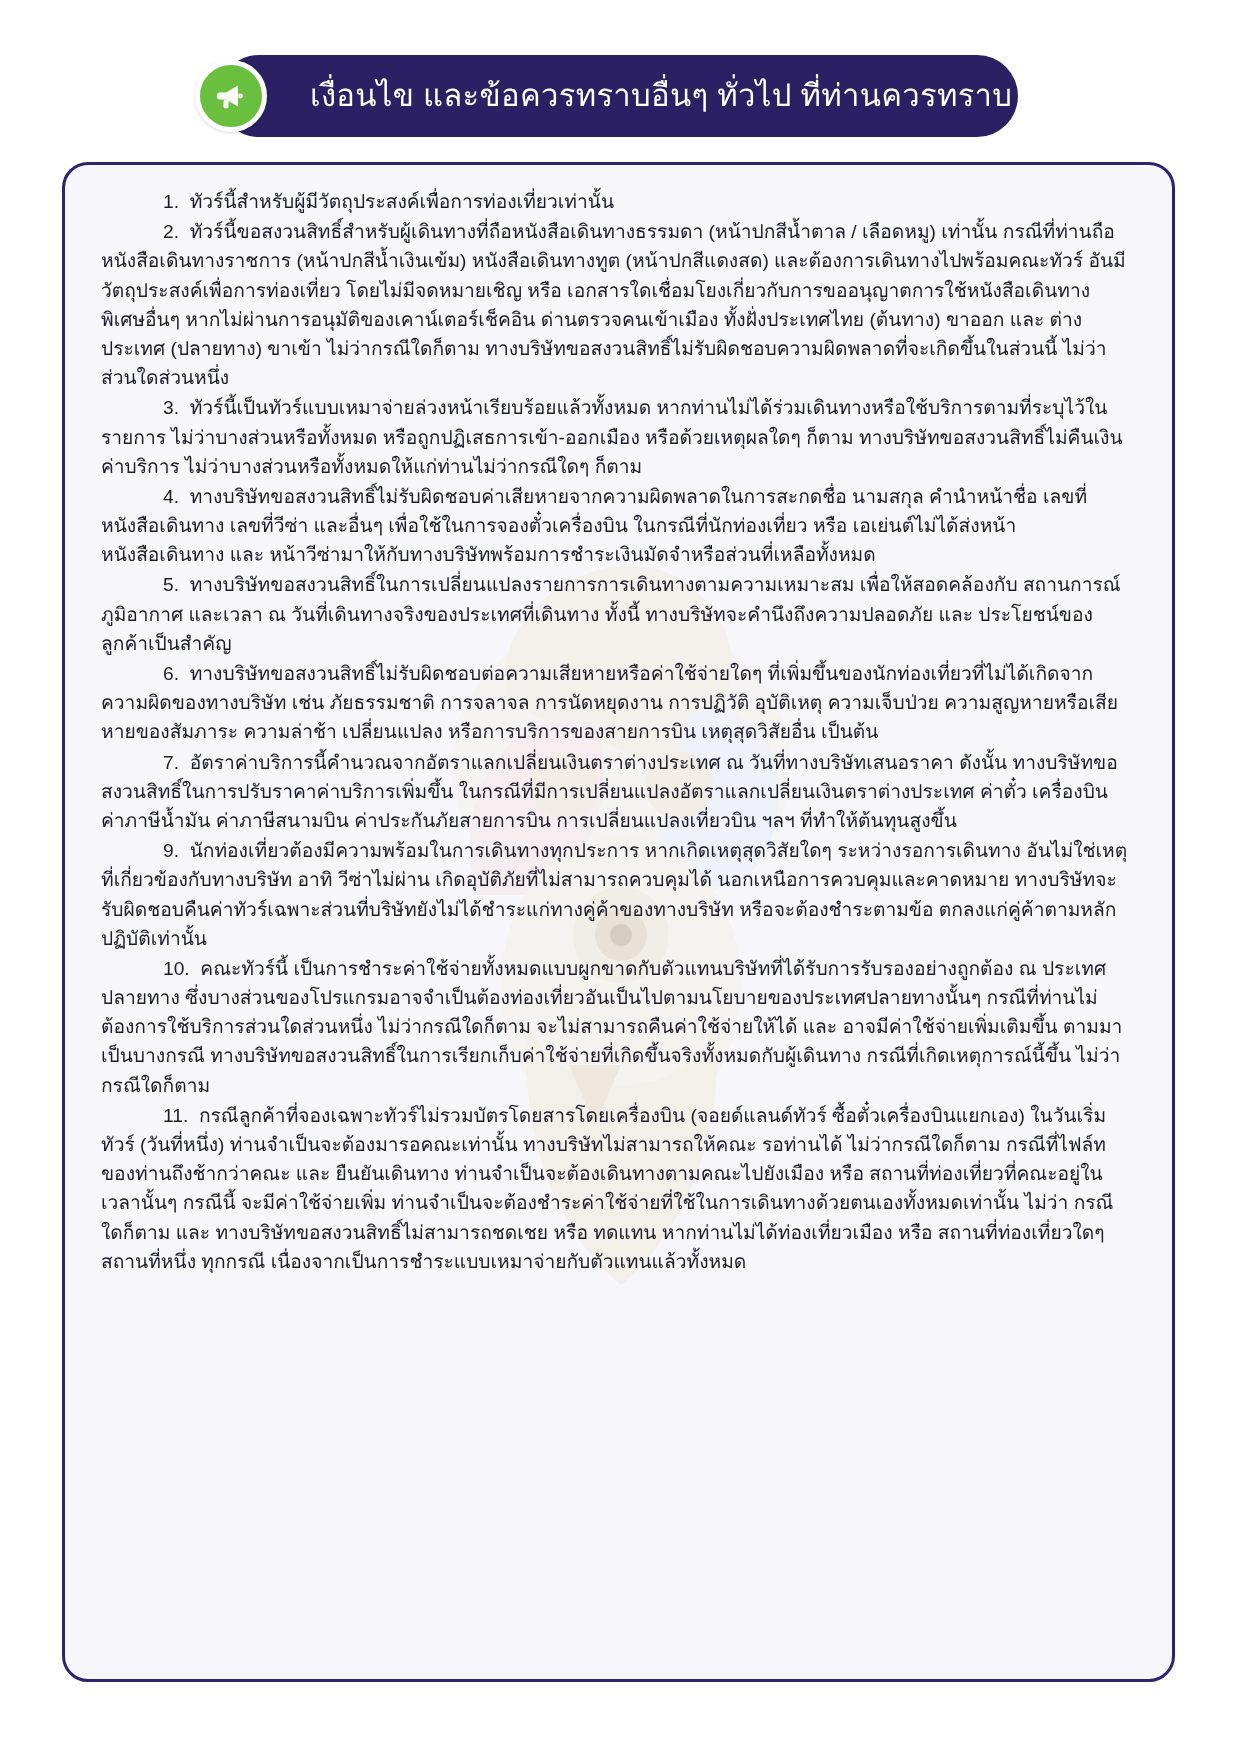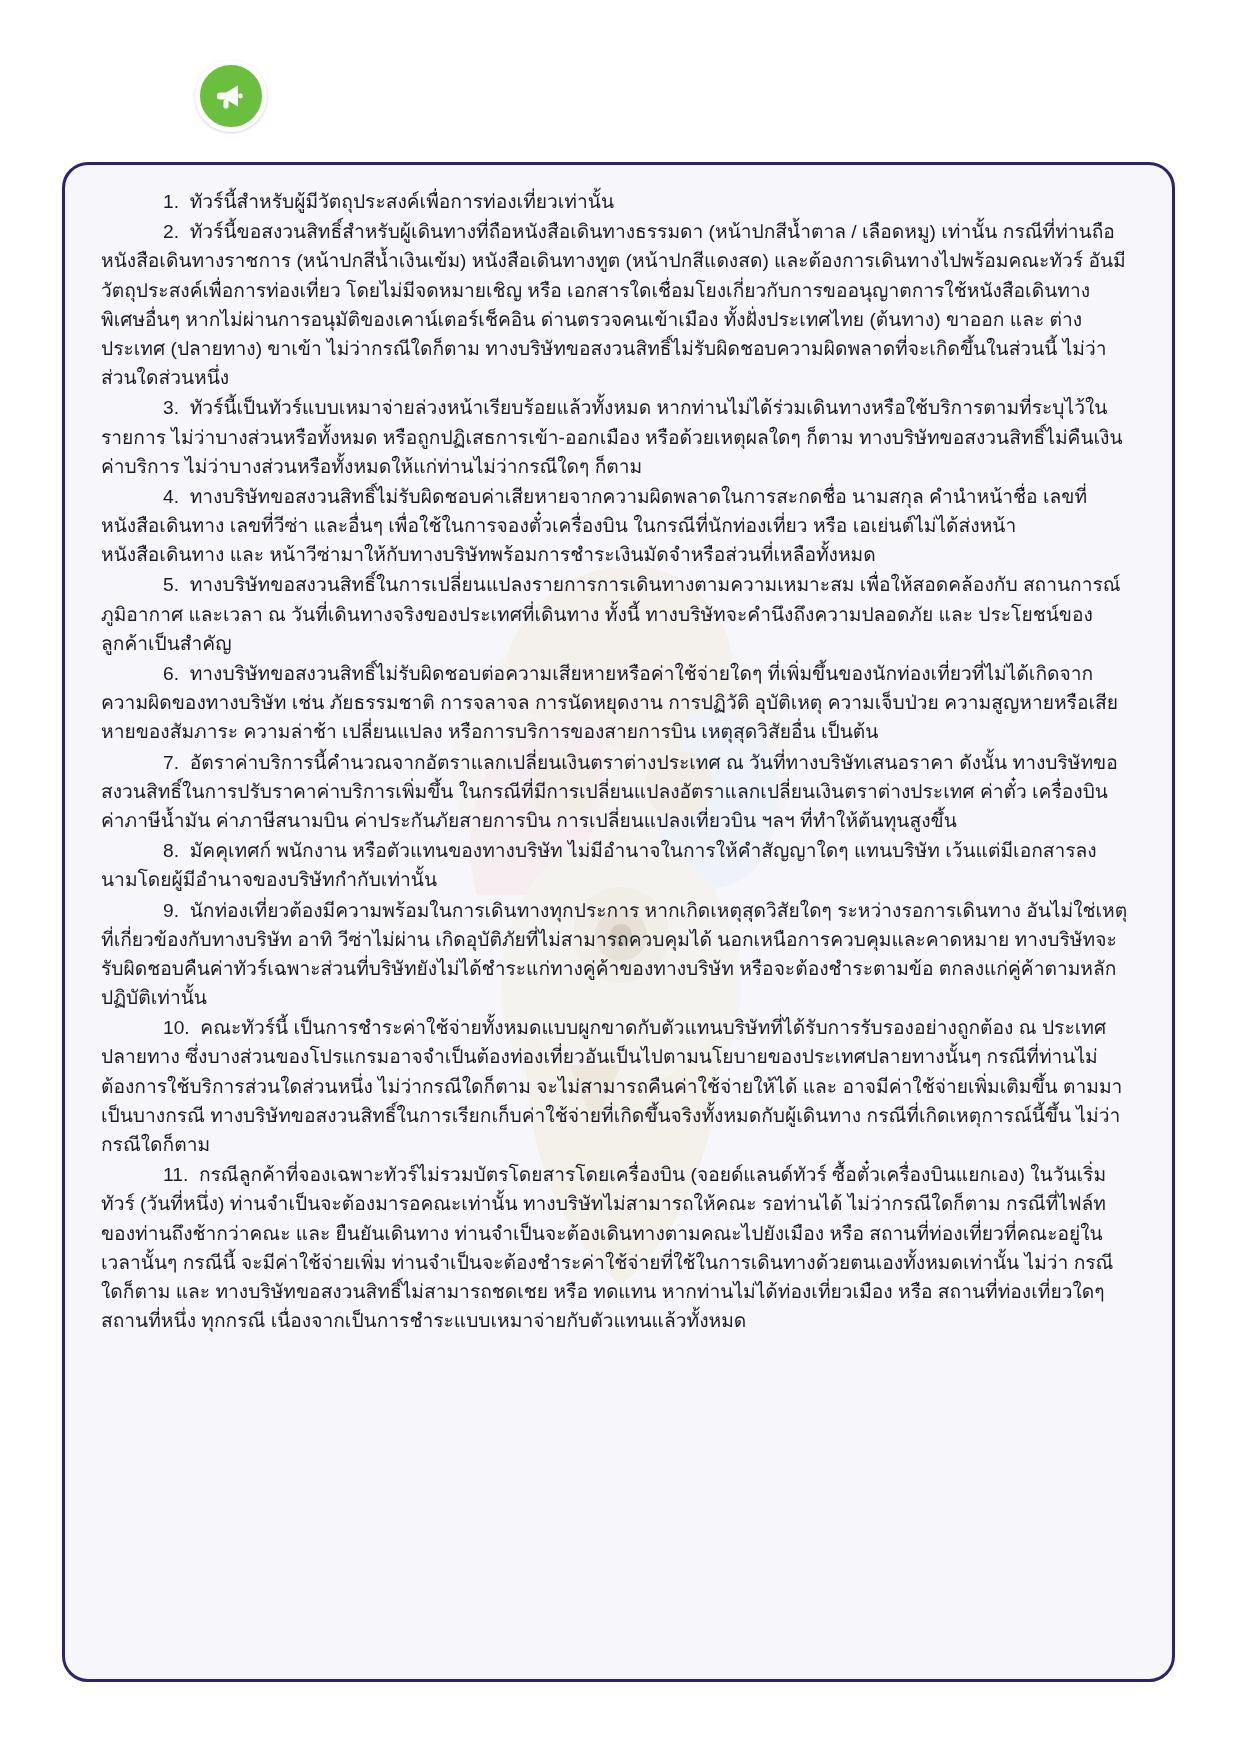--- a/index.html
+++ b/index.html
@@ -118,20 +118,23 @@
   }
   ol.terms-list > li .num::after {
     content: "\00a0\00a0";
   }
 </style>
 </head>
 <body>
 
 <div class="page">
 
+  <div class="header">
+    <span class="header-title">เงื่อนไข และข้อควรทราบอื่นๆ ทั่วไป ที่ท่านควรทราบ</span>
+  </div>
 
   <div class="megaphone-badge">
     <svg width="40" height="40" viewBox="0 0 40 40" aria-hidden="true">
       <path d="M9 16.5h6l12-7v21l-12-7H9a3 3 0 0 1-3-3v-1a3 3 0 0 1 3-3z" fill="#ffffff"></path>
       <rect x="12.5" y="23.5" width="5" height="9" rx="2" fill="#ffffff"></rect>
       <circle cx="29.5" cy="20" r="2.4" fill="#ffffff"></circle>
     </svg>
   </div>
 
   <div class="content-card">
@@ -168,23 +171,20 @@
         <li>
           <span class="num">5.</span><span>ทางบริษัทขอสงวนสิทธิ์ในการเปลี่ยนแปลงรายการการเดินทางตามความเหมาะสม เพื่อให้สอดคล้องกับ สถานการณ์ ภูมิอากาศ และเวลา ณ วันที่เดินทางจริงของประเทศที่เดินทาง ทั้งนี้ ทางบริษัทจะคำนึงถึงความปลอดภัย และ ประโยชน์ของลูกค้าเป็นสำคัญ</span>
         </li>
         <li>
           <span class="num">6.</span><span>ทางบริษัทขอสงวนสิทธิ์ไม่รับผิดชอบต่อความเสียหายหรือค่าใช้จ่ายใดๆ ที่เพิ่มขึ้นของนักท่องเที่ยวที่ไม่ได้เกิดจากความผิดของทางบริษัท เช่น ภัยธรรมชาติ การจลาจล การนัดหยุดงาน การปฏิวัติ อุบัติเหตุ ความเจ็บป่วย ความสูญหายหรือเสียหายของสัมภาระ ความล่าช้า เปลี่ยนแปลง หรือการบริการของสายการบิน เหตุสุดวิสัยอื่น เป็นต้น</span>
         </li>
         <li>
           <span class="num">7.</span><span>อัตราค่าบริการนี้คำนวณจากอัตราแลกเปลี่ยนเงินตราต่างประเทศ ณ วันที่ทางบริษัทเสนอราคา ดังนั้น ทางบริษัทขอสงวนสิทธิ์ในการปรับราคาค่าบริการเพิ่มขึ้น ในกรณีที่มีการเปลี่ยนแปลงอัตราแลกเปลี่ยนเงินตราต่างประเทศ ค่าตั๋ว เครื่องบิน ค่าภาษีน้ำมัน ค่าภาษีสนามบิน ค่าประกันภัยสายการบิน การเปลี่ยนแปลงเที่ยวบิน ฯลฯ ที่ทำให้ต้นทุนสูงขึ้น</span>
         </li>
         <li>
-          <span class="num">8.</span><span>มัคคุเทศก์ พนักงาน หรือตัวแทนของทางบริษัท ไม่มีอำนาจในการให้คำสัญญาใดๆ แทนบริษัท เว้นแต่มีเอกสารลงนามโดยผู้มีอำนาจของบริษัทกำกับเท่านั้น</span>
-        </li>
-        <li>
           <span class="num">9.</span><span>นักท่องเที่ยวต้องมีความพร้อมในการเดินทางทุกประการ หากเกิดเหตุสุดวิสัยใดๆ ระหว่างรอการเดินทาง อันไม่ใช่เหตุที่เกี่ยวข้องกับทางบริษัท อาทิ วีซ่าไม่ผ่าน เกิดอุบัติภัยที่ไม่สามารถควบคุมได้ นอกเหนือการควบคุมและคาดหมาย ทางบริษัทจะรับผิดชอบคืนค่าทัวร์เฉพาะส่วนที่บริษัทยังไม่ได้ชำระแก่ทางคู่ค้าของทางบริษัท หรือจะต้องชำระตามข้อ ตกลงแก่คู่ค้าตามหลักปฏิบัติเท่านั้น</span>
         </li>
         <li>
           <span class="num">10.</span><span>คณะทัวร์นี้ เป็นการชำระค่าใช้จ่ายทั้งหมดแบบผูกขาดกับตัวแทนบริษัทที่ได้รับการรับรองอย่างถูกต้อง ณ ประเทศปลายทาง ซึ่งบางส่วนของโปรแกรมอาจจำเป็นต้องท่องเที่ยวอันเป็นไปตามนโยบายของประเทศปลายทางนั้นๆ กรณีที่ท่านไม่ต้องการใช้บริการส่วนใดส่วนหนึ่ง ไม่ว่ากรณีใดก็ตาม จะไม่สามารถคืนค่าใช้จ่ายให้ได้ และ อาจมีค่าใช้จ่ายเพิ่มเติมขึ้น ตามมาเป็นบางกรณี ทางบริษัทขอสงวนสิทธิ์ในการเรียกเก็บค่าใช้จ่ายที่เกิดขึ้นจริงทั้งหมดกับผู้เดินทาง กรณีที่เกิดเหตุการณ์นี้ขึ้น ไม่ว่ากรณีใดก็ตาม</span>
         </li>
         <li>
           <span class="num">11.</span><span>กรณีลูกค้าที่จองเฉพาะทัวร์ไม่รวมบัตรโดยสารโดยเครื่องบิน (จอยด์แลนด์ทัวร์ ซื้อตั๋วเครื่องบินแยกเอง) ในวันเริ่มทัวร์ (วันที่หนึ่ง) ท่านจำเป็นจะต้องมารอคณะเท่านั้น ทางบริษัทไม่สามารถให้คณะ รอท่านได้ ไม่ว่ากรณีใดก็ตาม กรณีที่ไฟล์ทของท่านถึงช้ากว่าคณะ และ ยืนยันเดินทาง ท่านจำเป็นจะต้องเดินทางตามคณะไปยังเมือง หรือ สถานที่ท่องเที่ยวที่คณะอยู่ในเวลานั้นๆ กรณีนี้ จะมีค่าใช้จ่ายเพิ่ม ท่านจำเป็นจะต้องชำระค่าใช้จ่ายที่ใช้ในการเดินทางด้วยตนเองทั้งหมดเท่านั้น ไม่ว่า กรณีใดก็ตาม และ ทางบริษัทขอสงวนสิทธิ์ไม่สามารถชดเชย หรือ ทดแทน หากท่านไม่ได้ท่องเที่ยวเมือง หรือ สถานที่ท่องเที่ยวใดๆ สถานที่หนึ่ง ทุกกรณี เนื่องจากเป็นการชำระแบบเหมาจ่ายกับตัวแทนแล้วทั้งหมด</span>
         </li>
       </ol>
     </div>

